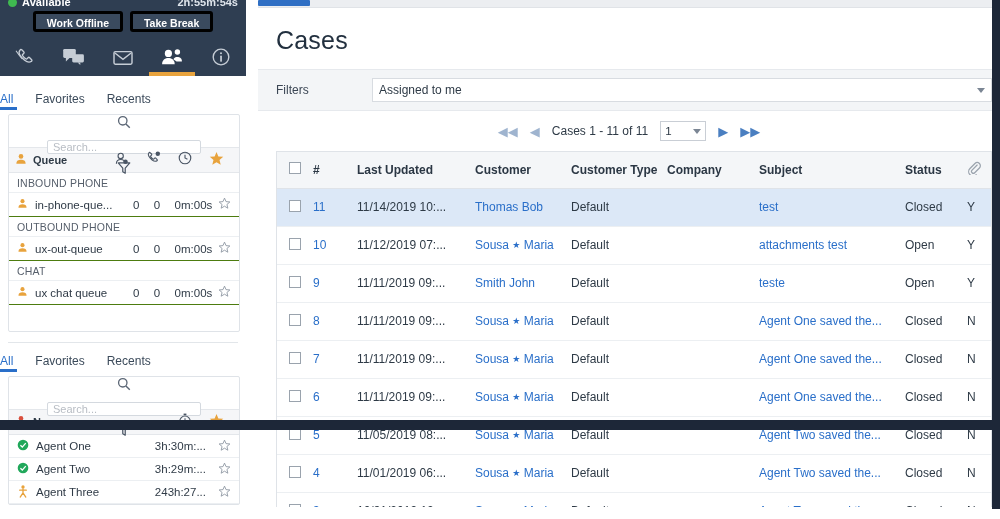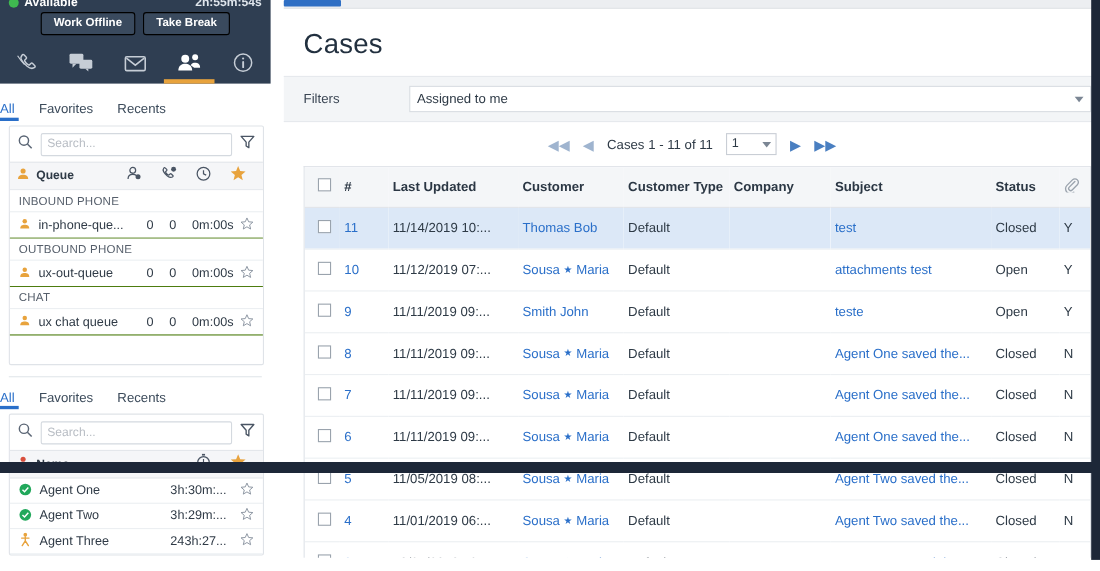--- a/index.html
+++ b/index.html
@@ -37,21 +37,21 @@
   .agent-timer {
     margin-left: auto; font-size: 11px; font-weight: bold; color: #dfe5ec;
   }
   .agent-buttons {
     position: absolute; left: 0; top: 11px;
     width: 246px; height: 24px;
     display: flex; justify-content: center; gap: 7px;
   }
   .agent-btn {
     background: #3a4a5e;
-    border: 1px solid #000000;
+    border: 3px solid #000000;
     border-radius: 3px;
     color: #ffffff;
     font-size: 10.5px; font-weight: bold;
     padding: 0 11px; height: 21px; line-height: 19px;
     cursor: pointer;
     white-space: nowrap;
   }
   .channel-icons {
     position: absolute; left: 0; top: 38px;
     width: 246px; height: 38px;
@@ -84,21 +84,21 @@
     height: 3px; background: #2a6fc9;
   }
 
   .panel-box {
     margin: 4px 6px 0 8px;
     border: 1px solid #dfe3e8;
     border-radius: 2px;
     background: #fff;
   }
   .search-row {
-    display: flex; align-items: center; height: 32px; padding: 0 7px; gap: 7px;
+    display: flex; align-items: center; height: 32px; padding: 0 7px; gap: 7px; flex-direction: column;
   }
   .search-input {
     flex: 1; height: 21px;
     border: 1px solid #d4d9df; border-radius: 2px;
     font-size: 11px; color: #333; padding: 0 5px;
     font-family: "Liberation Sans", sans-serif;
     background: #fff;
   }
   .search-input::placeholder { color: #b8bdc4; }
 

